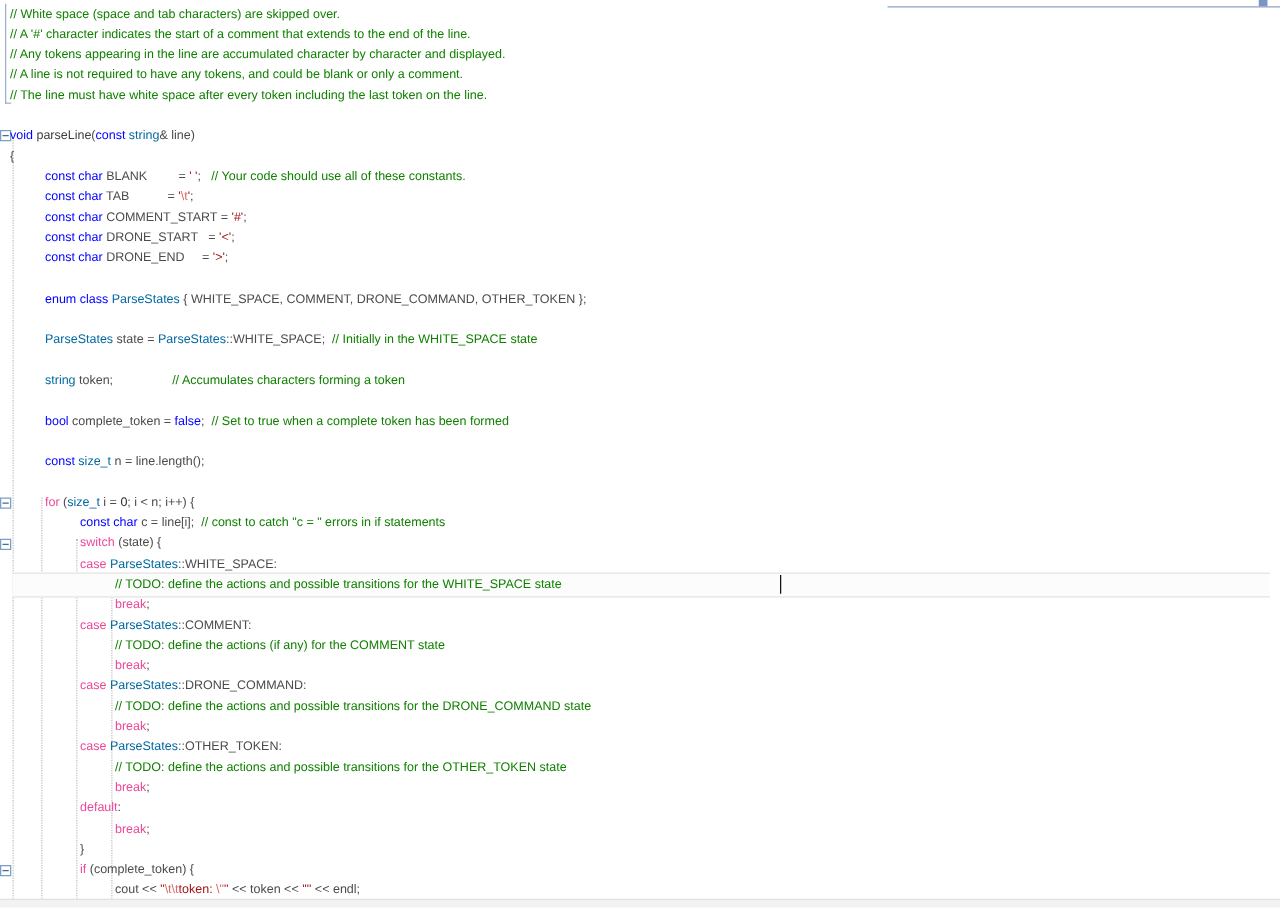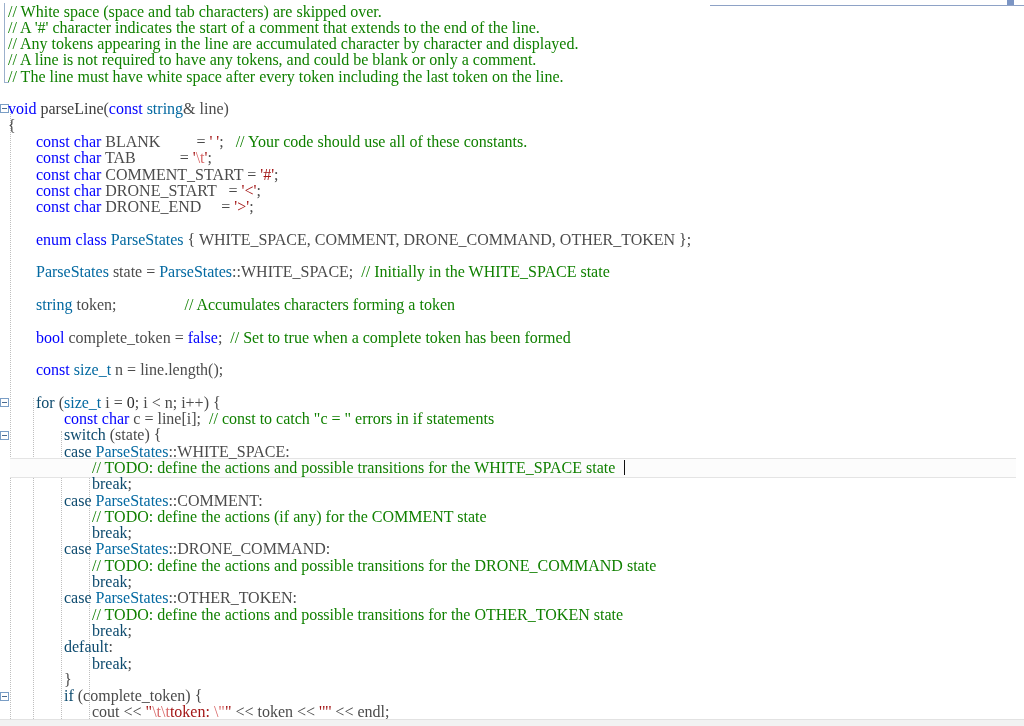--- a/index.html
+++ b/index.html
@@ -58,26 +58,26 @@
     position:absolute;width:1px;height:15px;background:#101010;
   }
   
   .code{
     position:absolute;left:0;top:0;width:1024px;
     font-size:13.2px;line-height:16.3px;letter-spacing:0px;
     white-space:pre;
   }
   .ln{
     position:absolute;left:0;white-space:pre;height:16.3px;
-    font-size:16px;font-family:Liberation Serif, serif;
+    font-size:10px;font-family:Liberation Sans, sans-serif;
   }
   
   .c-plain   {color:#4b4b4b;}
   .c-kw      {color:#0000ff;}
-  .c-ctrl    {color:#0c4a6e;}
+  .c-ctrl    {color:#ec4899;}
   .c-type    {color:#0369a1;}
   .c-com     {color:#108000;}
   .c-str     {color:#a31515;}
   .c-esc     {color:#d96a6a;}
   .c-op      {color:#4b4b4b;}
   .c-fn      {color:#3d3d3d;}
   .c-num     {color:#2a2a2a;}
   .c-punct   {color:#4b4b4b;}
 </style>
 </head>

